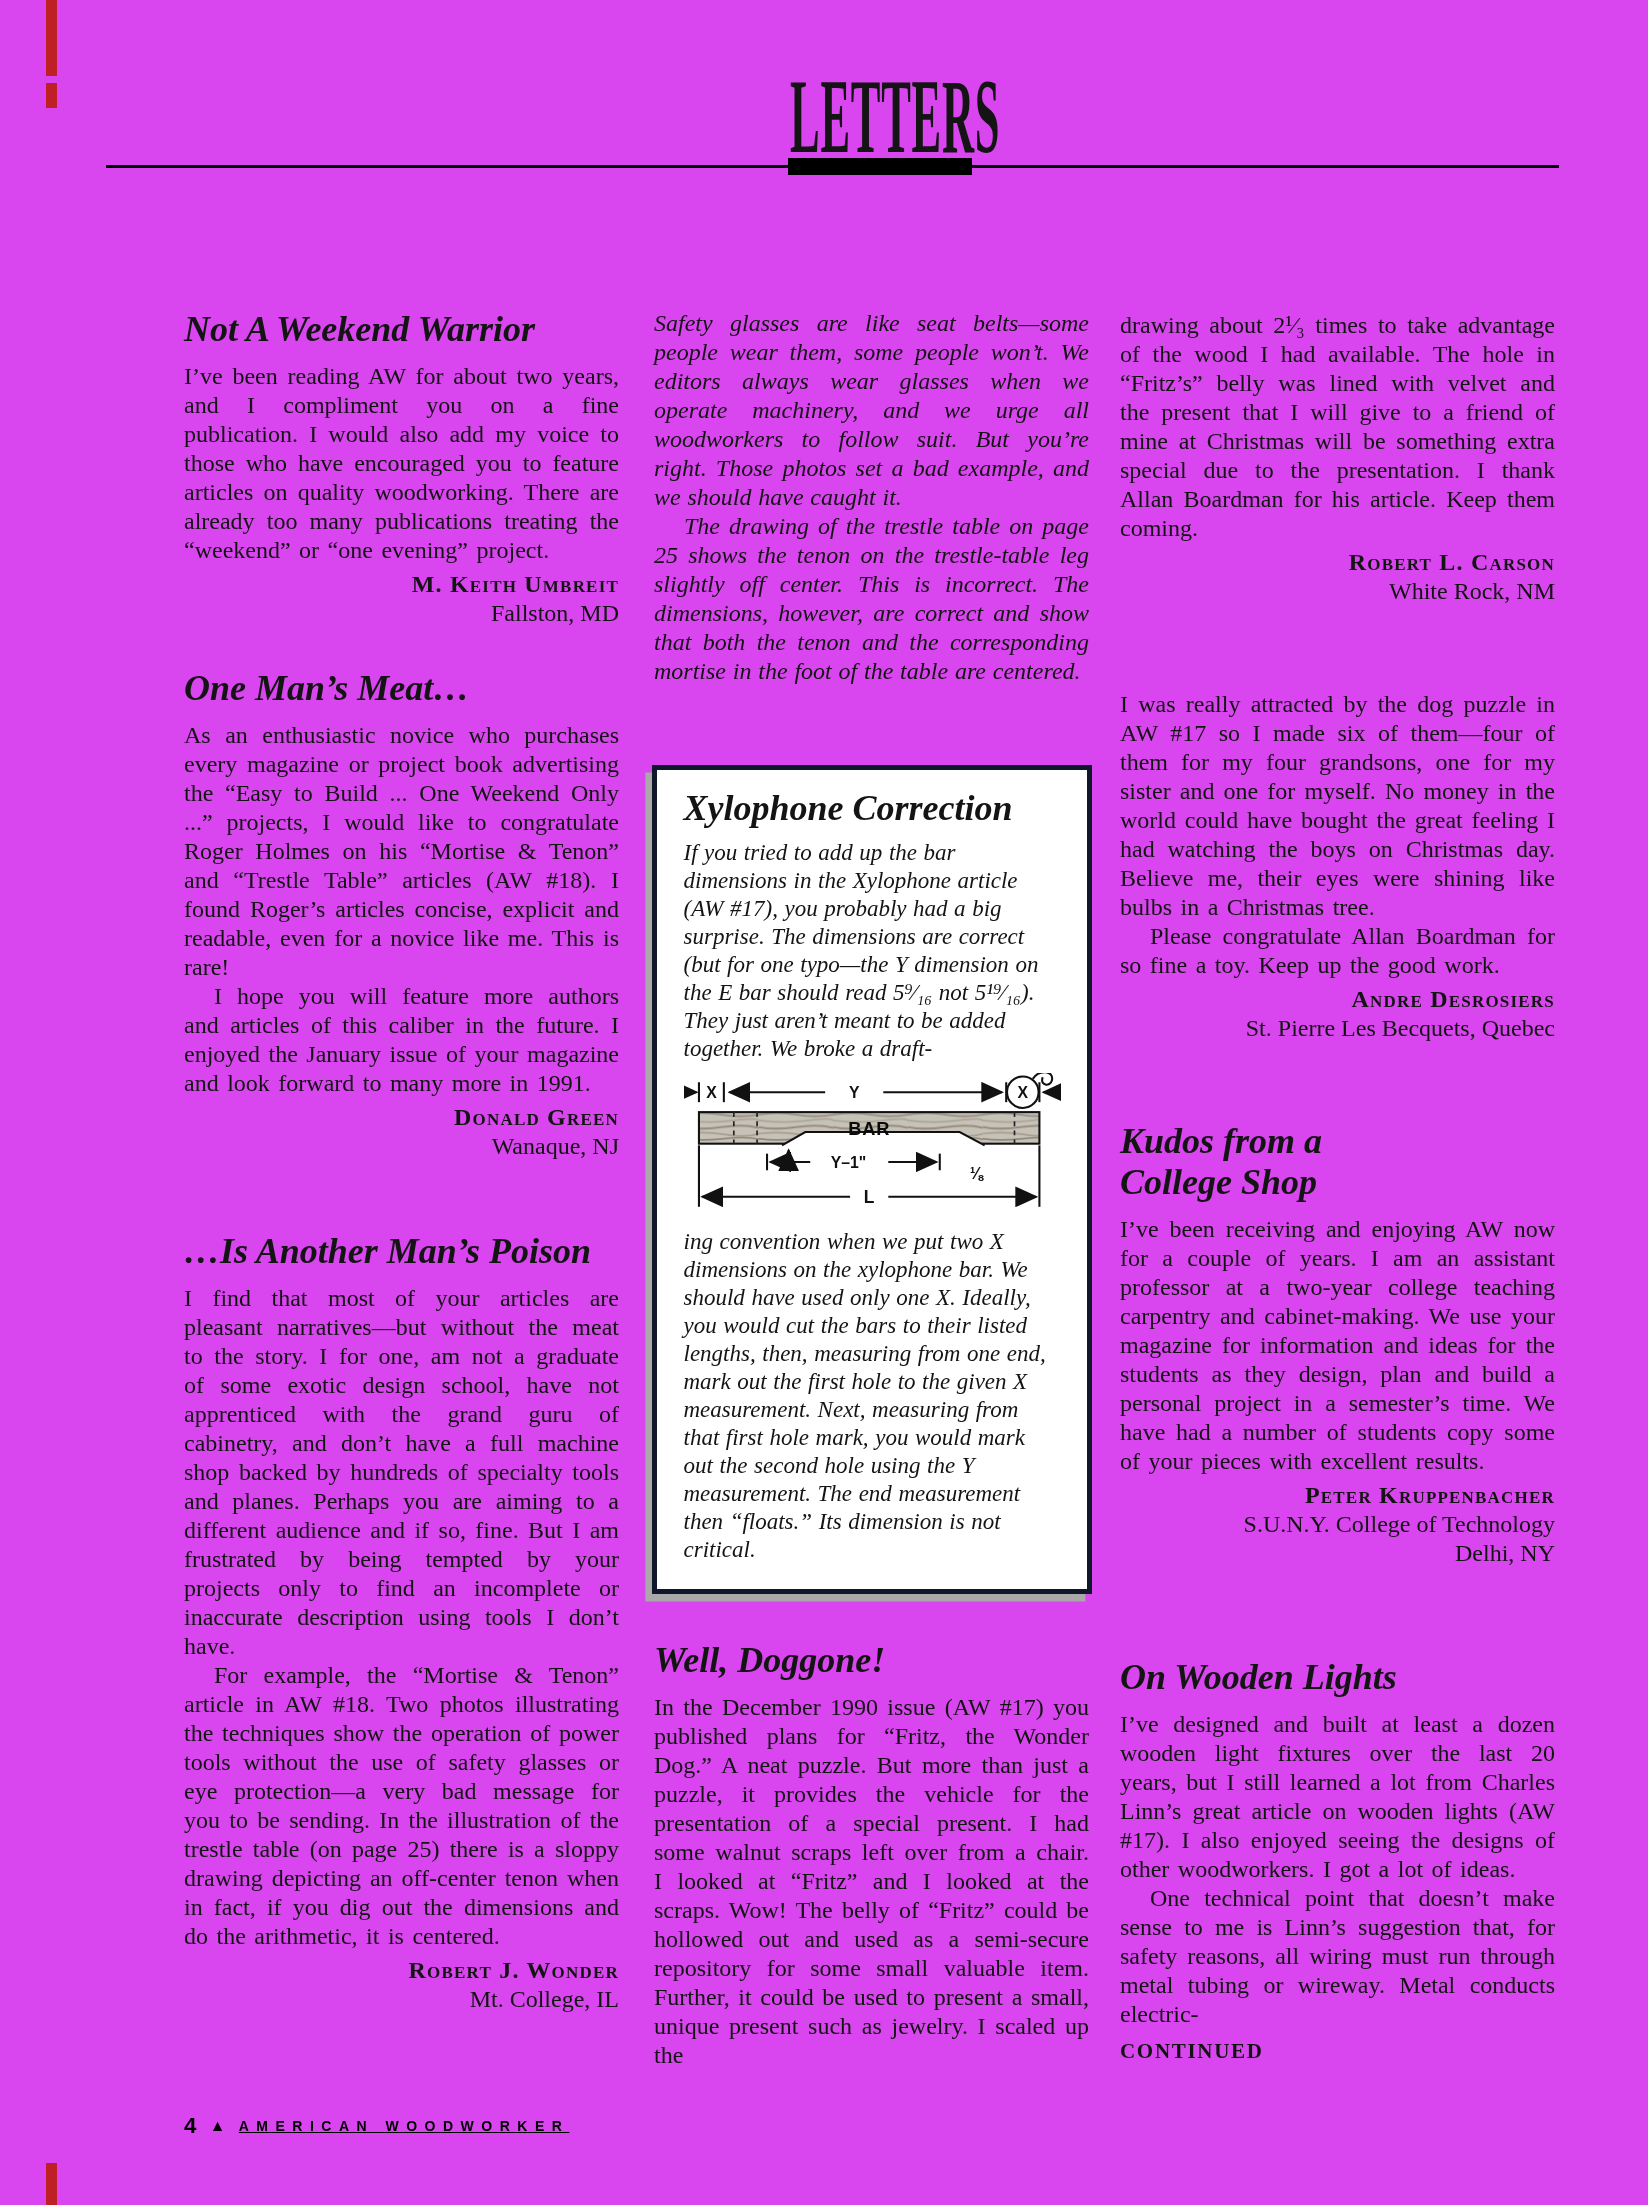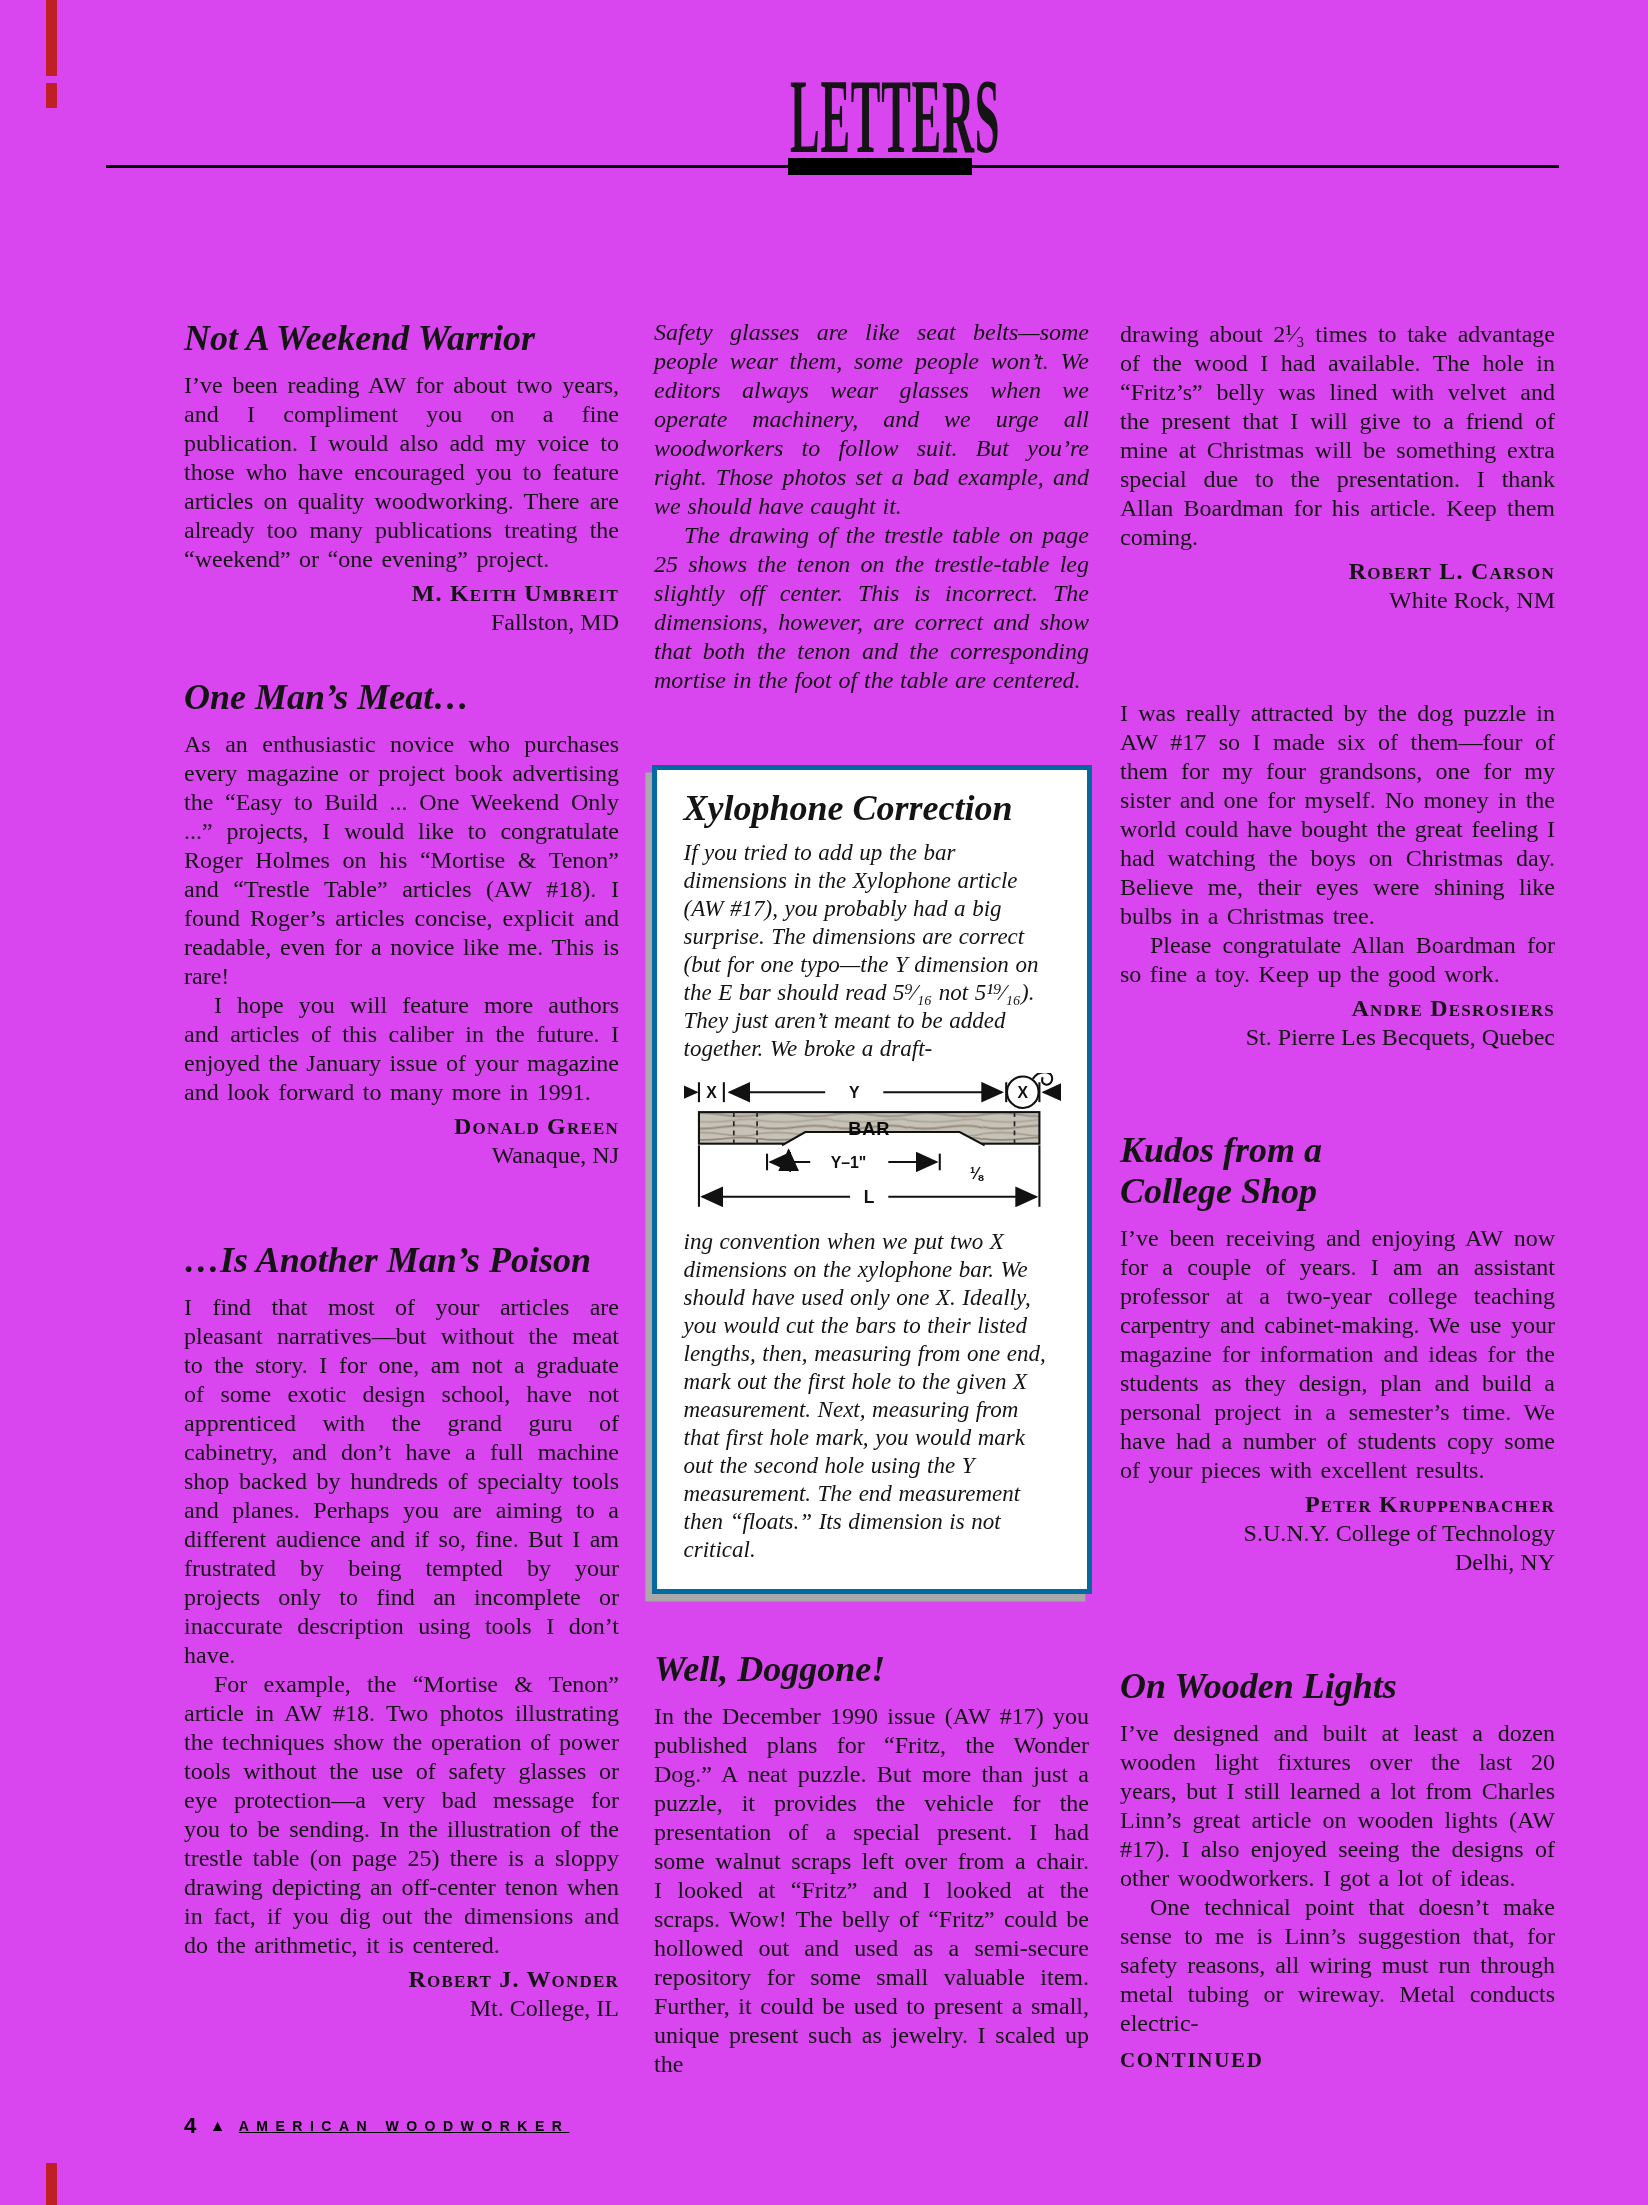--- a/index.html
+++ b/index.html
@@ -16,38 +16,38 @@
   
   .masthead-title {
     position:absolute; left:790px; top:65px; font-size:101px; line-height:1;
     font-weight:700; letter-spacing:1.7px; transform:scale(0.44,1.04);
     transform-origin:left top; white-space:nowrap;
   }
   .masthead-bar { position:absolute; left:788px; top:158px; width:184px; height:17.4px; background:#000; }
   .masthead-rule { position:absolute; left:106px; top:165px; width:1453px; height:2.5px; background:#000; }
 
   
-  .block { position:absolute; width:435px;margin-top:9px; }
+  .block { position:absolute; width:435px; }
   .c1 { left:184px; } .c2 { left:654px; } .c3 { left:1120px; }
   .letter-heading {
     font-size:36px; line-height:41px; font-style:italic; font-weight:700;
     margin:0 0 11.6px 0; white-space:pre-line;
   }
   .body-text p { margin:0; font-size:24px; line-height:29px; text-align:justify; word-spacing:2.5px; }
   .body-text p + p { text-indent:30px; }
   .editorial p { font-style:italic; word-spacing:0.8px; }
   .sig { text-align:right; margin-top:5px; }
   .sig-name { font-weight:700; font-variant:small-caps; letter-spacing:1.2px; font-size:24px; line-height:29px; }
   .sig-line { font-size:24px; line-height:29px; }
   .continued { text-align:left; font-weight:700; font-size:21px; letter-spacing:1.7px; margin-top:10px; padding-right:33px; }
 
   
   .correction-box {
     position:absolute; left:652px; top:765px; width:440px; height:829px;
-    box-sizing:border-box; border:5px solid #0369a1; background:#fff;
+    box-sizing:border-box; border:5px solid #0f172a; background:#fff;
     box-shadow:-6.6px 7.5px 0 #a9a9a9; padding:18px 26.5px 16.6px; overflow:hidden;
   }
   .box-heading { font-size:36px; line-height:41px; font-style:italic; font-weight:700; margin:0 0 10px 0; }
   .box-text p { margin:0; font-size:23px; line-height:28px; font-style:italic; text-align:left; word-spacing:0.8px; }
 
   
   .diagram { width:100%; height:148px; margin:10px 0 6.6px; display:block; }
   .dl { stroke:#111; stroke-width:2.5; fill:none; }
   .dashl { stroke:#222; stroke-width:2; stroke-dasharray:6 5; fill:none; }
   .dim { fill:#111; font-family:"Liberation Sans", sans-serif; font-weight:700; font-size:19px; text-anchor:middle; }

